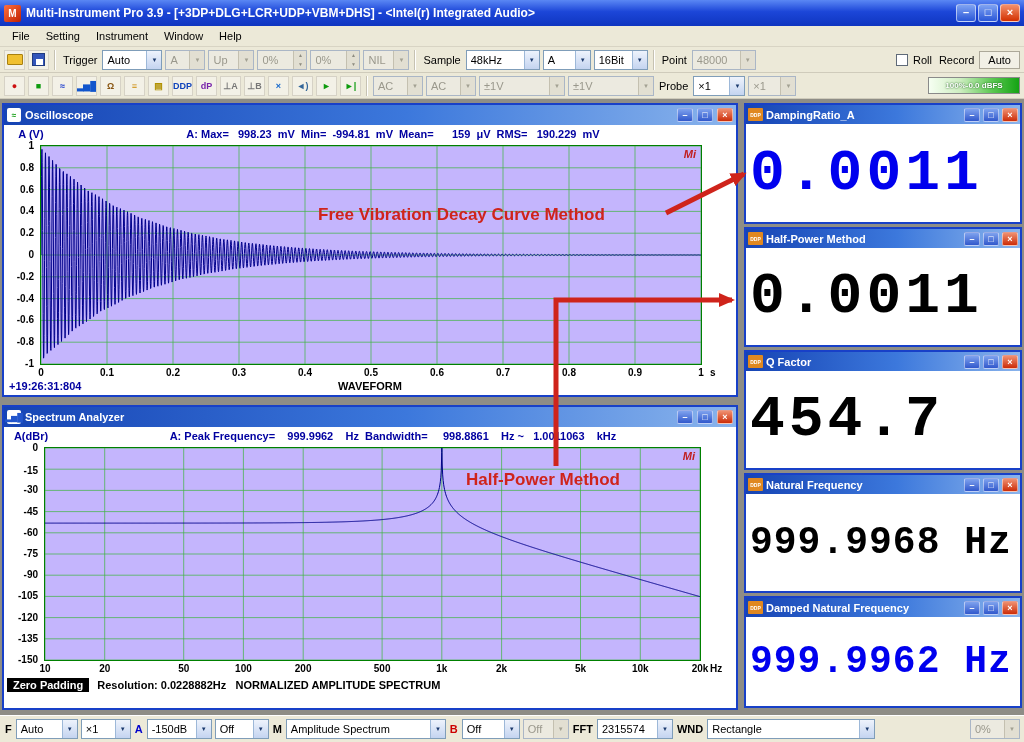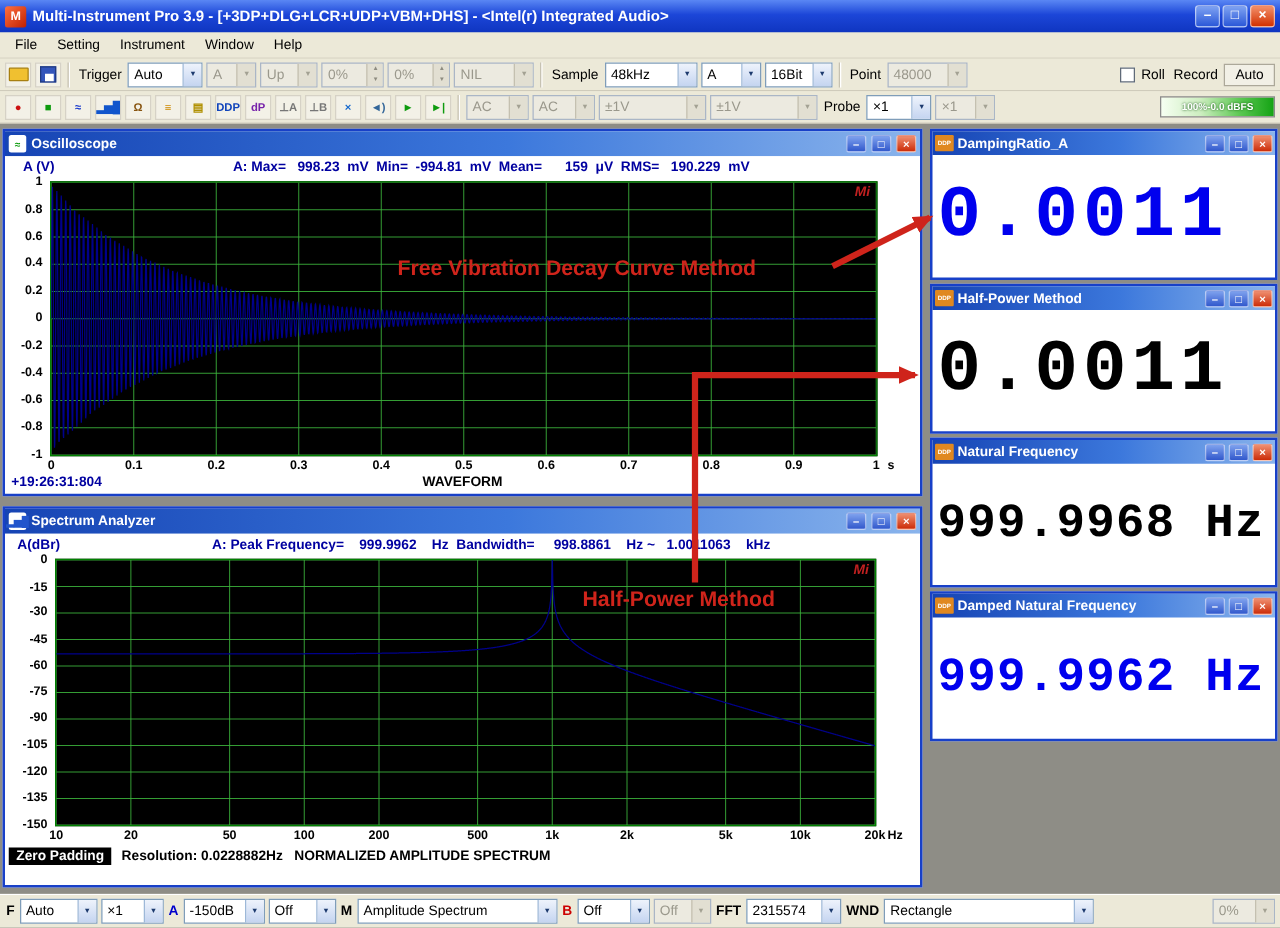--- a/index.html
+++ b/index.html
@@ -64,21 +64,21 @@
     background:#fff;border-radius:2px;flex:0 0 auto;}
   .wb{width:16px;height:14px;border-radius:2px;border:1px solid rgba(255,255,255,.5);flex:0 0 auto;
     background:linear-gradient(#7fa2ee,#3158cc);color:#fff;font-size:9px;line-height:12px;text-align:center;font-weight:bold;}
   .wb.close{background:linear-gradient(#ef8f70,#cc2c08);}
   .wb.min::after{content:"–";} .wb.max::after{content:"□";} .wb.close::after{content:"×";}
 
   .stats-row{height:18px;display:flex;align-items:center;padding:1px 4px;background:#fff;font-weight:bold;color:#0000A0;}
   .stats-row .chan{min-width:46px;text-align:center;}
   .stats-row .stats{flex:1;text-align:center;white-space:pre;font-size:11px;}
 
-  .plot{position:absolute;border:1px solid #008000;background:#000000;}
+  .plot{position:absolute;border:1px solid #008000;background:#c4b5fd;}
   .grid{stroke:#3cb43c;stroke-width:.7;fill:none;}
   .trace{stroke:#00008B;stroke-width:1;fill:none;}
   .ylabels span{position:absolute;right:4px;font-size:10px;font-weight:bold;white-space:nowrap;}
   .xticks{position:absolute;height:13px;left:0;right:0;}
   .xticks span{position:absolute;transform:translateX(-50%);font-size:10px;font-weight:bold;top:0;}
   .xticks .unit{transform:none;}
   .mi-logo{position:absolute;top:2px;right:5px;font-weight:bold;font-style:italic;font-size:11px;color:#c02020;}
   .bottom-row{position:absolute;left:0;right:0;height:14px;}
   .timestamp{position:absolute;left:5px;color:#0000A0;font-weight:bold;}
   .xlabel{position:absolute;left:0;right:0;text-align:center;font-weight:bold;}
@@ -154,21 +154,21 @@
       <span class="arrow"></span>
     </span>
   <span class="spin" style="width:50px">
       <span class="val">0%</span>
       <span class="arrows"></span>
     </span>
   <span class="spin" style="width:50px">
       <span class="val">0%</span>
       <span class="arrows"></span>
     </span>
-  <span class="combo disabled" style="width:64px">
+  <span class="combo disabled" style="width:46px">
       <span class="val">NIL</span>
       <span class="arrow"></span>
     </span>
   <span class="sep"></span>
   <span class="lbl">Sample</span>
   <span class="combo" style="width:74px">
       <span class="val">48kHz</span>
       <span class="arrow"></span>
     </span>
   <span class="combo" style="width:48px">
@@ -396,20 +396,32 @@
           <span class="t">Half-Power Method</span>
           <span class="wb min"></span>
           <span class="wb max"></span>
           <span class="wb close"></span>
         </div>
         <div class="ddp-body">
           <span class="ddp-value" style="color: rgb(0, 0, 0); font-size: 58px; letter-spacing: 4px;">0.0011</span>
         </div>
       </div>
 
+      <div class="ddp">
+        <div class="ddp-tb">
+          <span class="ddp-ic">DDP</span>
+          <span class="t">Q Factor</span>
+          <span class="wb min"></span>
+          <span class="wb max"></span>
+          <span class="wb close"></span>
+        </div>
+        <div class="ddp-body">
+          <span class="ddp-value" style="color: rgb(0, 0, 0); font-size: 58px; letter-spacing: 4px;">454.7</span>
+        </div>
+      </div>
 
       <div class="ddp">
         <div class="ddp-tb">
           <span class="ddp-ic">DDP</span>
           <span class="t">Natural Frequency</span>
           <span class="wb min"></span>
           <span class="wb max"></span>
           <span class="wb close"></span>
         </div>
         <div class="ddp-body">

